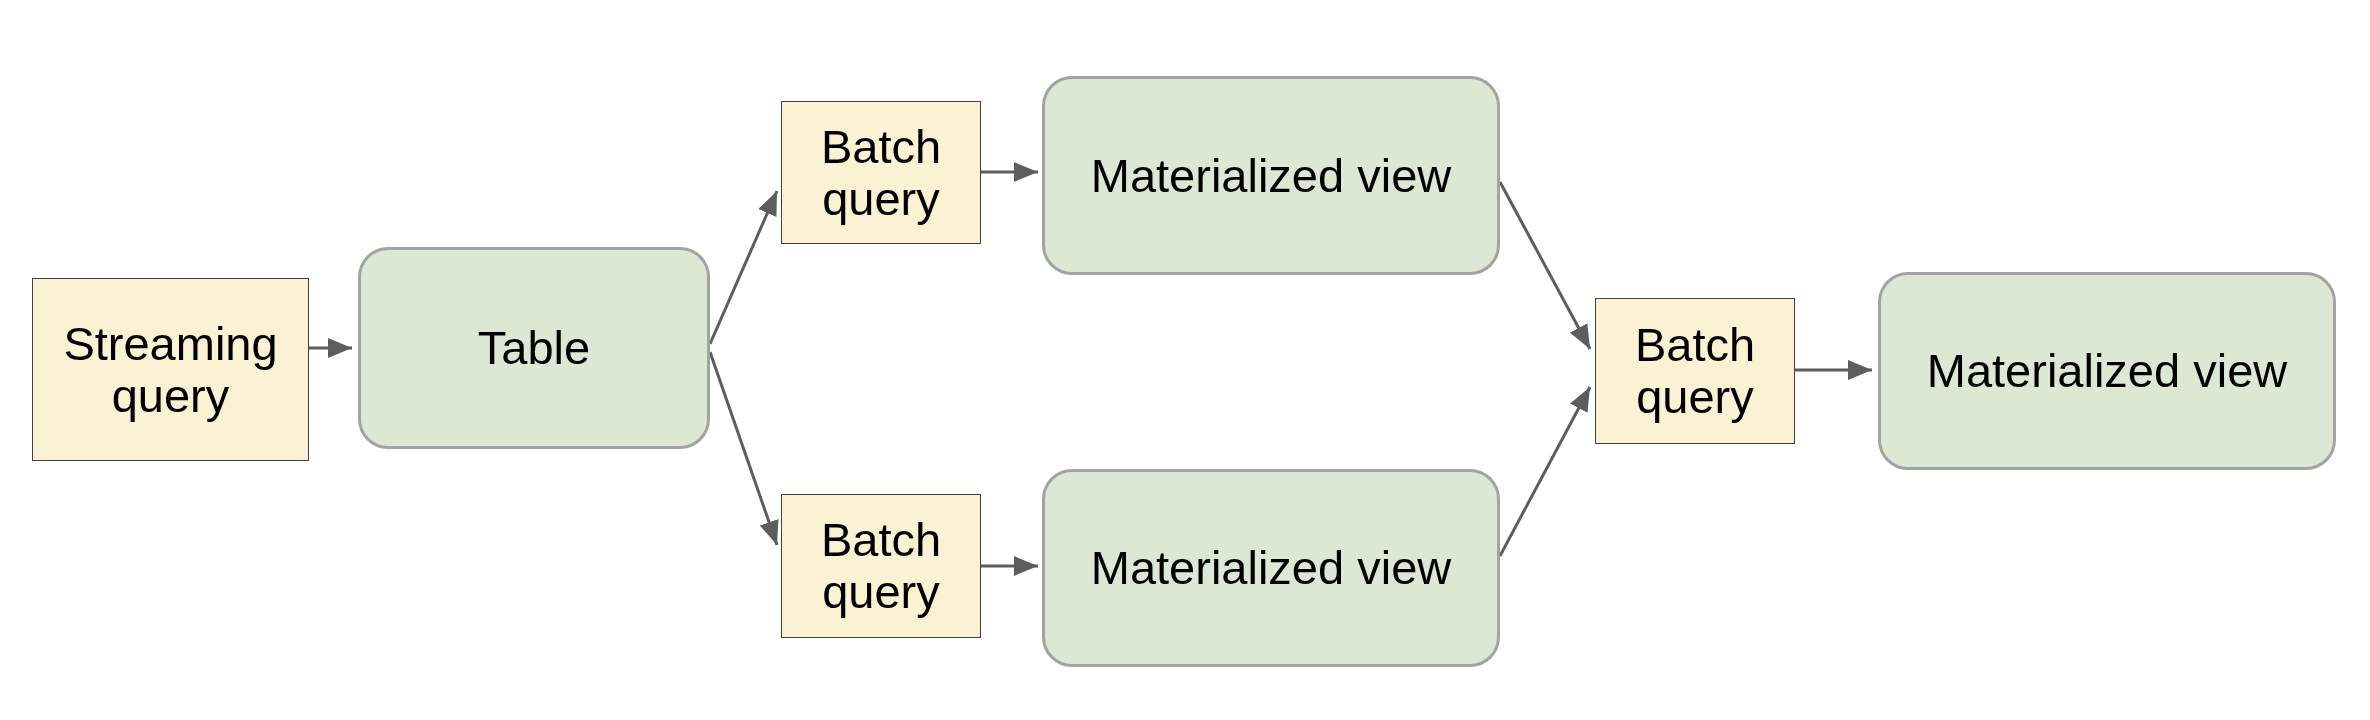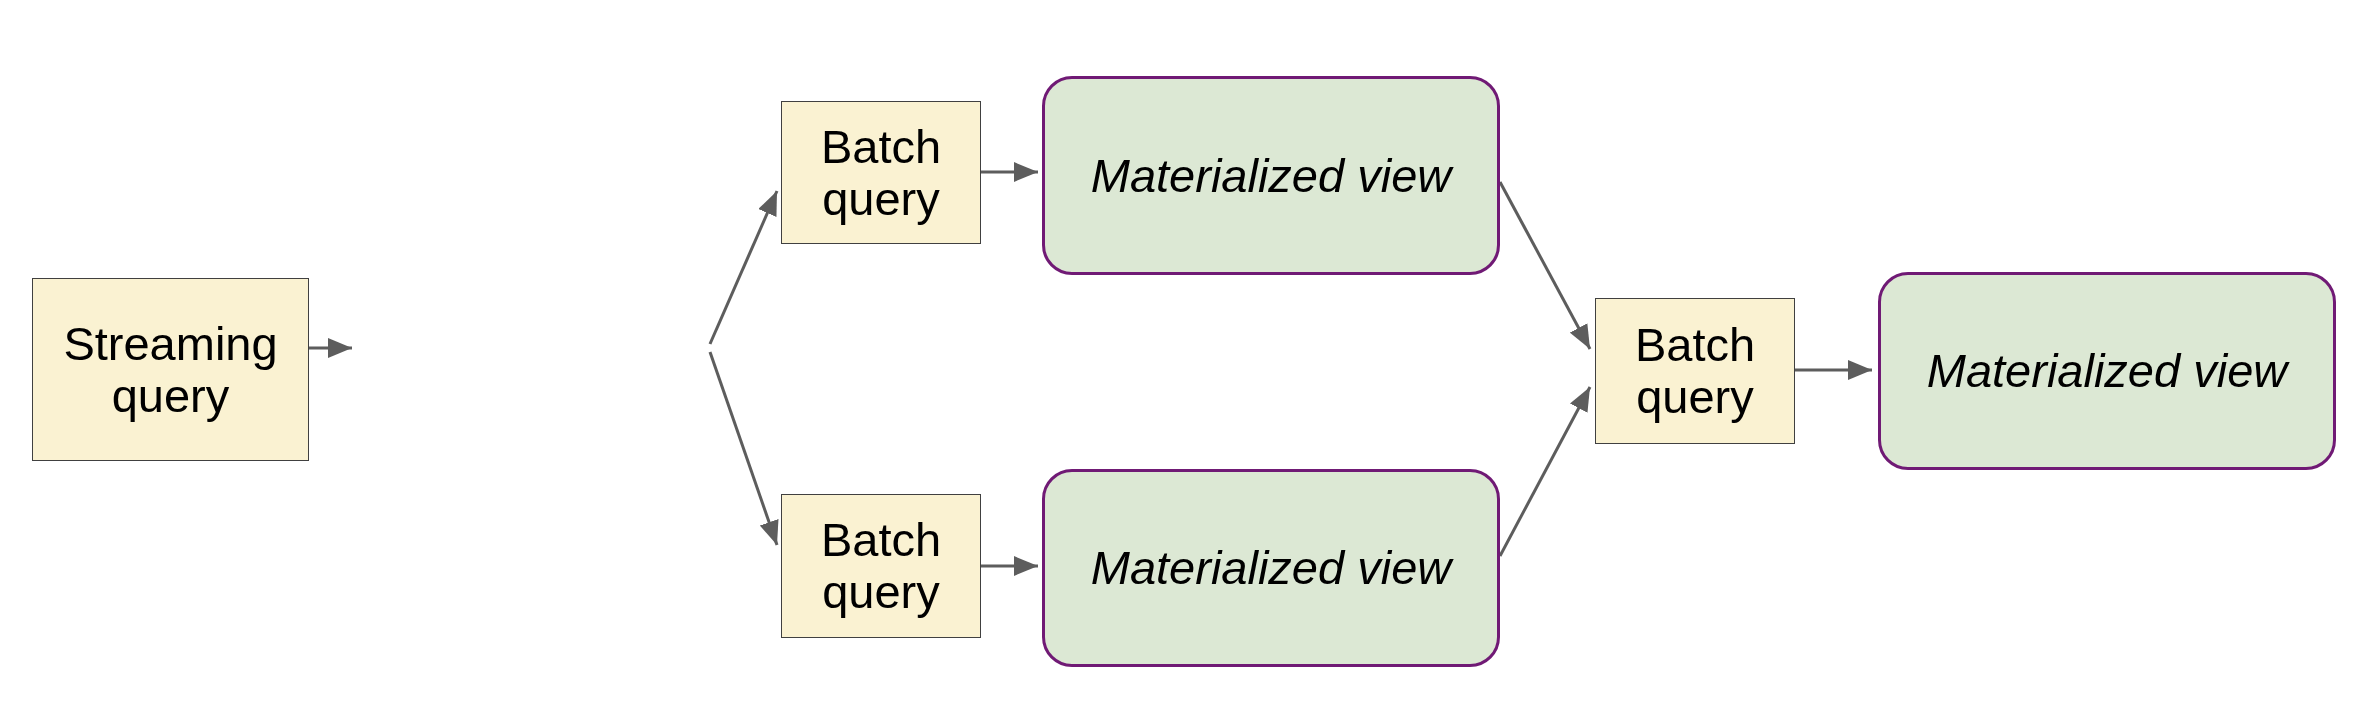--- a/index.html
+++ b/index.html
@@ -35,23 +35,22 @@
     color: #000000;
     padding: 0 10px;
   }
   .node.sq {
     background: #FAF2D2;
     border: 1px solid #404040;
     border-radius: 0;
   }
   .node.rounded {
     background: #DCE8D4;
-    border: 3px solid #701a75;
+    border: 3px solid #a3a3a3;
     border-radius: 30px;
-    font-style: italic;
   }
   
   #n-streaming     { left: 32px;   top: 278px; width: 277px; height: 183px; }
   #n-table         { left: 358px;  top: 247px; width: 352px; height: 202px; }
   #n-batch-top     { left: 781px;  top: 101px; width: 200px; height: 143px; }
   #n-mv-top        { left: 1042px; top: 76px;  width: 458px; height: 199px; }
   #n-batch-bottom  { left: 781px;  top: 494px; width: 200px; height: 144px; }
   #n-mv-bottom     { left: 1042px; top: 469px; width: 458px; height: 198px; }
   #n-batch-right   { left: 1595px; top: 298px; width: 200px; height: 146px; }
   #n-mv-right      { left: 1878px; top: 272px; width: 458px; height: 198px; }
@@ -76,20 +75,23 @@
       <line x1="1500" y1="182" x2="1590" y2="349" marker-end="url(#arrowhead)"></line>
       <line x1="1500" y1="556" x2="1590" y2="387" marker-end="url(#arrowhead)"></line>
       <line x1="1795" y1="370" x2="1872" y2="370" marker-end="url(#arrowhead)"></line>
     </g>
   </svg>
 
   <div class="node sq" id="n-streaming">
     <span>Streaming query</span>
   </div>
 
+  <div class="node rounded" id="n-table">
+    <span>Table</span>
+  </div>
 
   <div class="node sq" id="n-batch-top">
     <span>Batch query</span>
   </div>
 
   <div class="node rounded" id="n-mv-top">
     <span>Materialized view</span>
   </div>
 
   <div class="node sq" id="n-batch-bottom">

